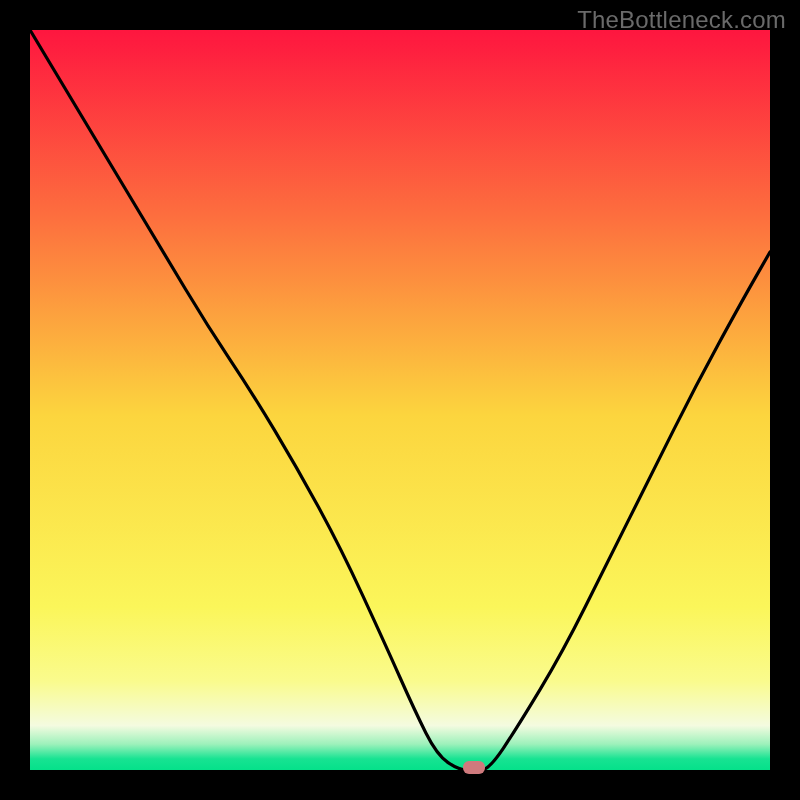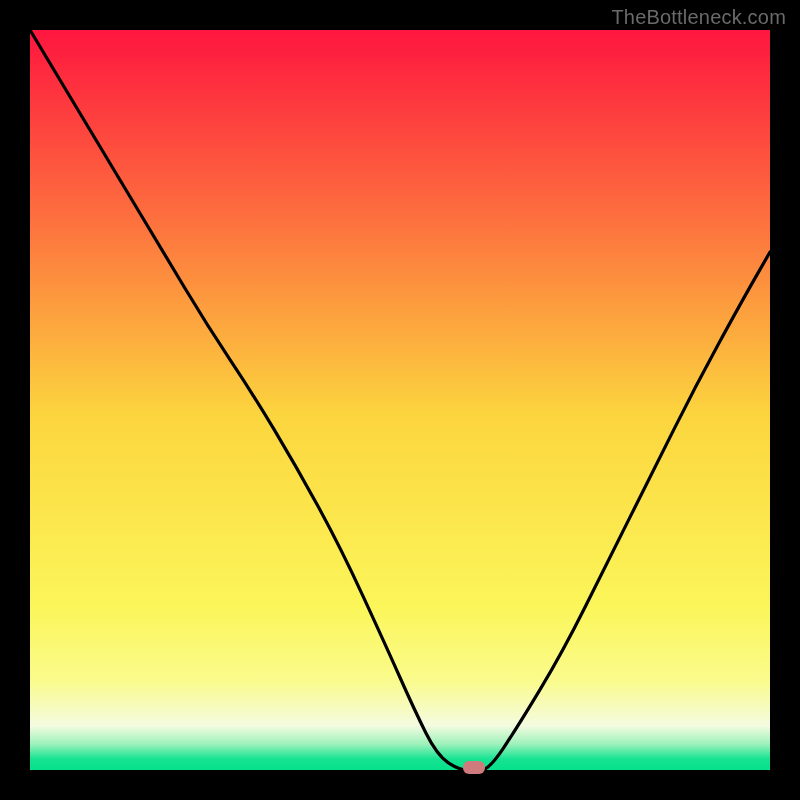--- a/index.html
+++ b/index.html
@@ -9,21 +9,21 @@
     background: #000;
     font-family: Arial, Helvetica, sans-serif;
     position: relative;
     overflow: hidden;
   }
   .watermark {
     position: absolute;
     top: 6px;
     right: 14px;
     color: #6a6a6a;
-    font-size: 20px;
+    font-size: 24px;
     font-weight: 400;
     z-index: 10;
     letter-spacing: 0.2px;
   }
   .plot-area {
     position: absolute;
     left: 30px;
     top: 30px;
     width: 740px;
     height: 740px;

